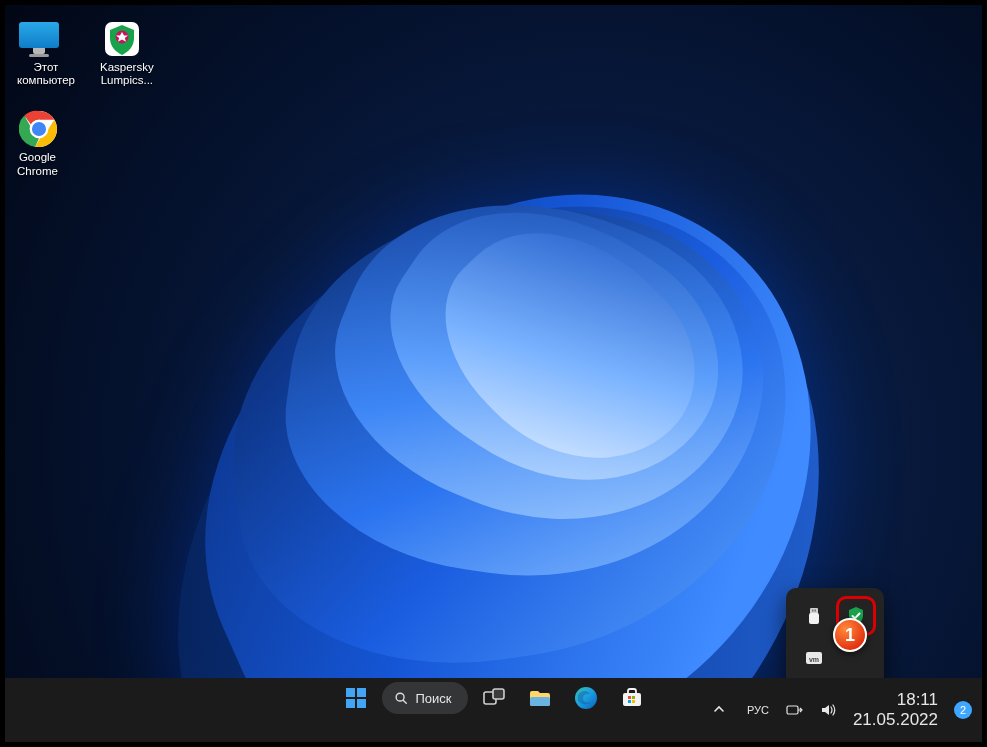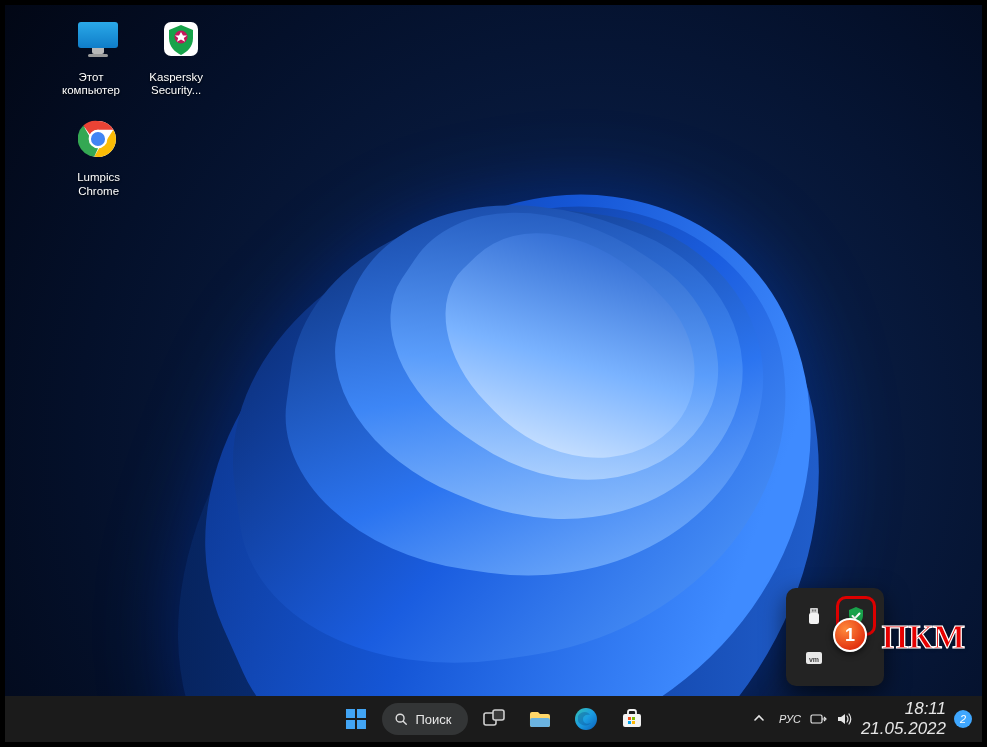--- a/index.html
+++ b/index.html
@@ -20,21 +20,21 @@
 .p2{ width:560px;height:440px; left:130px; top:170px; background:linear-gradient(140deg,#08235e,#1a5de0 55%,#5aa3ff); transform:rotate(-8deg); }
 .p3{ width:470px;height:370px; left:190px; top:160px; background:linear-gradient(150deg,#0a2a6c,#2b74f0 60%,#8dc2ff); transform:rotate(8deg); }
 .p4{ width:400px;height:310px; left:240px; top:160px; background:linear-gradient(150deg,#0f3a92,#3d86f6 55%,#b0d6ff); transform:rotate(22deg); }
 .p5{ width:330px;height:250px; left:290px; top:175px; background:linear-gradient(150deg,#1347ac,#5a9dfb 55%,#d2e8ff); transform:rotate(34deg); }
 .p6{ width:260px;height:200px; left:340px; top:200px; background:linear-gradient(150deg,#1a55c4,#7ab3ff 55%,#e8f3ff); transform:rotate(46deg); }
 .p0{ width:720px;height:560px; left:40px; top:220px; background:linear-gradient(130deg,#041a46,#0d3ea0 55%,#2a6de0); transform:rotate(-38deg); }
 
 
 .desktop-icons { position:absolute; left:12px; top:12px; display:flex; flex-direction:column; gap:20px; }
 .row2 { position:absolute; left:95px; top:12px; }
-.di { width:76px; display:flex; flex-direction:column; align-items:flex-end; gap:10px; cursor:pointer;margin-left:27px; }
+.di { width:76px; display:flex; flex-direction:column; align-items:flex-start; gap:0; cursor:pointer; }
 .di .ic { width:44px; height:44px; display:flex; align-items:center; justify-content:center; }
 .di .lbl { color:#fff; font-size:11.5px; text-align:center; line-height:1.15; text-shadow:0 1px 2px rgba(0,0,0,.9); max-width:76px; word-wrap:break-word; }
 
 
 .ic-monitor{width:40px;height:34px;position:relative;}
 .ic-monitor .scr{width:40px;height:26px;background:linear-gradient(#2aa9e8,#0f7dc9);border-radius:3px;}
 .ic-monitor .stand{width:12px;height:6px;background:#b8b8b8;margin:0 auto;border-radius:0 0 2px 2px;}
 .ic-monitor .base{width:20px;height:3px;background:#9a9a9a;margin:0 auto;border-radius:2px;}
 
 .ic-bin{width:40px;height:40px;position:relative;display:flex;align-items:center;justify-content:center;}
@@ -43,32 +43,32 @@
 .ic-folder{width:42px;height:34px;}
 .ic-folder svg{width:42px;height:34px;}
 
 .ic-chrome{width:40px;height:40px;}
 .ic-chrome svg{width:40px;height:40px;}
 
 .ic-kasp{width:40px;height:40px;}
 .ic-kasp svg{width:40px;height:40px;}
 
 
-.taskbar{position:absolute;left:0;right:0;bottom:0;height:46px;background:#1b1b1b;display:flex;align-items:center;padding:0 10px;}
+.taskbar{position:absolute;left:0;right:0;bottom:0;height:64px;background:#1b1b1b;display:flex;padding:0 10px;}
 .tb-center{position:absolute;left:50%;transform:translateX(-50%);display:flex;align-items:center;gap:6px;}
 .tb-btn{width:40px;height:40px;border-radius:4px;display:flex;align-items:center;justify-content:center;cursor:pointer;}
 .search-pill{display:flex;align-items:center;gap:8px;background:#333536;border-radius:18px;height:32px;padding:0 16px 0 12px;color:#e6e6e6;font-size:13px;cursor:pointer;}
 .search-pill svg{width:14px;height:14px;}
 
 
 .win-logo{display:grid;grid-template-columns:1fr 1fr;grid-template-rows:1fr 1fr;gap:2px;width:20px;height:20px;}
 .win-logo span{background:#42a5f5;}
 
 
-.tray{margin-left:auto;display:flex;align-items:center;gap:8px;color:#e6e6e6;font-size:12px;font-style:italic;}
+.tray{margin-left:auto;display:flex;align-items:center;gap:16px;color:#e6e6e6;font-size:12px;}
 .tray .chev{cursor:pointer;padding:6px;}
 .tray .lang{font-size:11px;cursor:pointer;}
 .tray .ticon{width:18px;height:18px;display:flex;align-items:center;justify-content:center;cursor:pointer;}
 .tray .clock{text-align:right;font-size:17px;line-height:1.2;cursor:pointer;}
 .badge-count{width:18px;height:18px;border-radius:50%;background:#3fa7ff;color:#fff;font-size:11px;display:flex;align-items:center;justify-content:center;cursor:pointer;}
 
 
 .flyout{position:absolute;right:98px;bottom:56px;background:#232323;border-radius:10px;padding:10px;display:grid;grid-template-columns:repeat(2,36px);grid-auto-rows:36px;gap:6px;box-shadow:0 8px 24px rgba(0,0,0,.6);}
 .flyout .cell{display:flex;align-items:center;justify-content:center;border-radius:6px;cursor:pointer;}
 .flyout .cell.hl{outline:3px solid #d00;outline-offset:-1px;border-radius:8px;}
@@ -115,37 +115,37 @@
       <div class="ic ic-chrome">
         <svg viewBox="0 0 40 40">
             <circle cx="20" cy="20" r="18" fill="#fff"></circle>
             <path d="M20 2a18 18 0 0 1 15.4 8.7H20a9.3 9.3 0 0 0-8.1 4.7L5.3 6.6A18 18 0 0 1 20 2z" fill="#ea4335"></path>
             <path d="M38 20a18 18 0 0 1-21.7 17.6l7.8-13.4A9.3 9.3 0 0 0 29.3 20l.01-.07 6-9.2A18 18 0 0 1 38 20z" fill="#fbbc05"></path>
             <path d="M16.3 37.6A18 18 0 0 1 5.3 6.6l7.7 13.3a9.3 9.3 0 0 0 7 9.3l.1.03z" fill="#34a853"></path>
             <circle cx="20" cy="20" r="8.2" fill="#4285f4"></circle>
             <circle cx="20" cy="20" r="8.2" fill="none" stroke="#fff" stroke-width="2.3"></circle>
           </svg>
       </div>
-      <div class="lbl" style="white-space: pre-line;">Lumpics
+      <div class="lbl" style="white-space: pre-line;">Google
 Chrome</div>
     </div>
   </div>
 
   <div class="desktop-icons row2">
     <div class="di">
       <div class="ic ic-kasp">
         <svg viewBox="0 0 40 40">
             <rect x="3" y="3" width="34" height="34" rx="7" fill="#fff"></rect>
             <path d="M20 6 L32 11 V19 c0 9 -6 14 -12 17 C14 33 8 28 8 19 V11 Z" fill="#17a34a"></path>
             <circle cx="20" cy="18" r="6.5" fill="#c2185b"></circle>
             <path d="M20 13 l2 3.5 h4 l-3.2 2.4 1.2 3.9 -4-2.4 -4 2.4 1.2-3.9 L14 16.5h4z" fill="#fff"></path>
           </svg>
       </div>
       <div class="lbl" style="white-space: pre-line;">Kaspersky
-Security...</div>
+Lumpics...</div>
     </div>
   </div>
 
   <div class="flyout">
     <div class="cell">
       <svg width="20" height="20" viewBox="0 0 20 20">
           <rect x="6" y="2" width="8" height="6" rx="1" fill="#cfcfcf"></rect>
           <rect x="5" y="7" width="10" height="11" rx="2" fill="#f2f2f2"></rect>
           <rect x="8" y="3.5" width="1.5" height="2" fill="#777"></rect>
           <rect x="10.5" y="3.5" width="1.5" height="2" fill="#777"></rect>
@@ -161,21 +161,20 @@
       <svg width="20" height="20" viewBox="0 0 20 20">
           <rect x="2" y="4" width="16" height="12" rx="2" fill="#e8e8e8"></rect>
           <text x="10" y="13.5" text-anchor="middle" font-size="7" font-weight="bold" fill="#444">vm</text>
         </svg>
     </div>
   </div>
 
   <div class="anno-badge">
       <span>1</span>
     </div>
-  <div class="anno-text">ПКМ</div>
 
   <div class="taskbar">
     <div class="tb-center">
       <div class="tb-btn">
         <div class="win-logo">
             <span></span>
             <span></span>
             <span></span>
             <span></span>
           </div>

